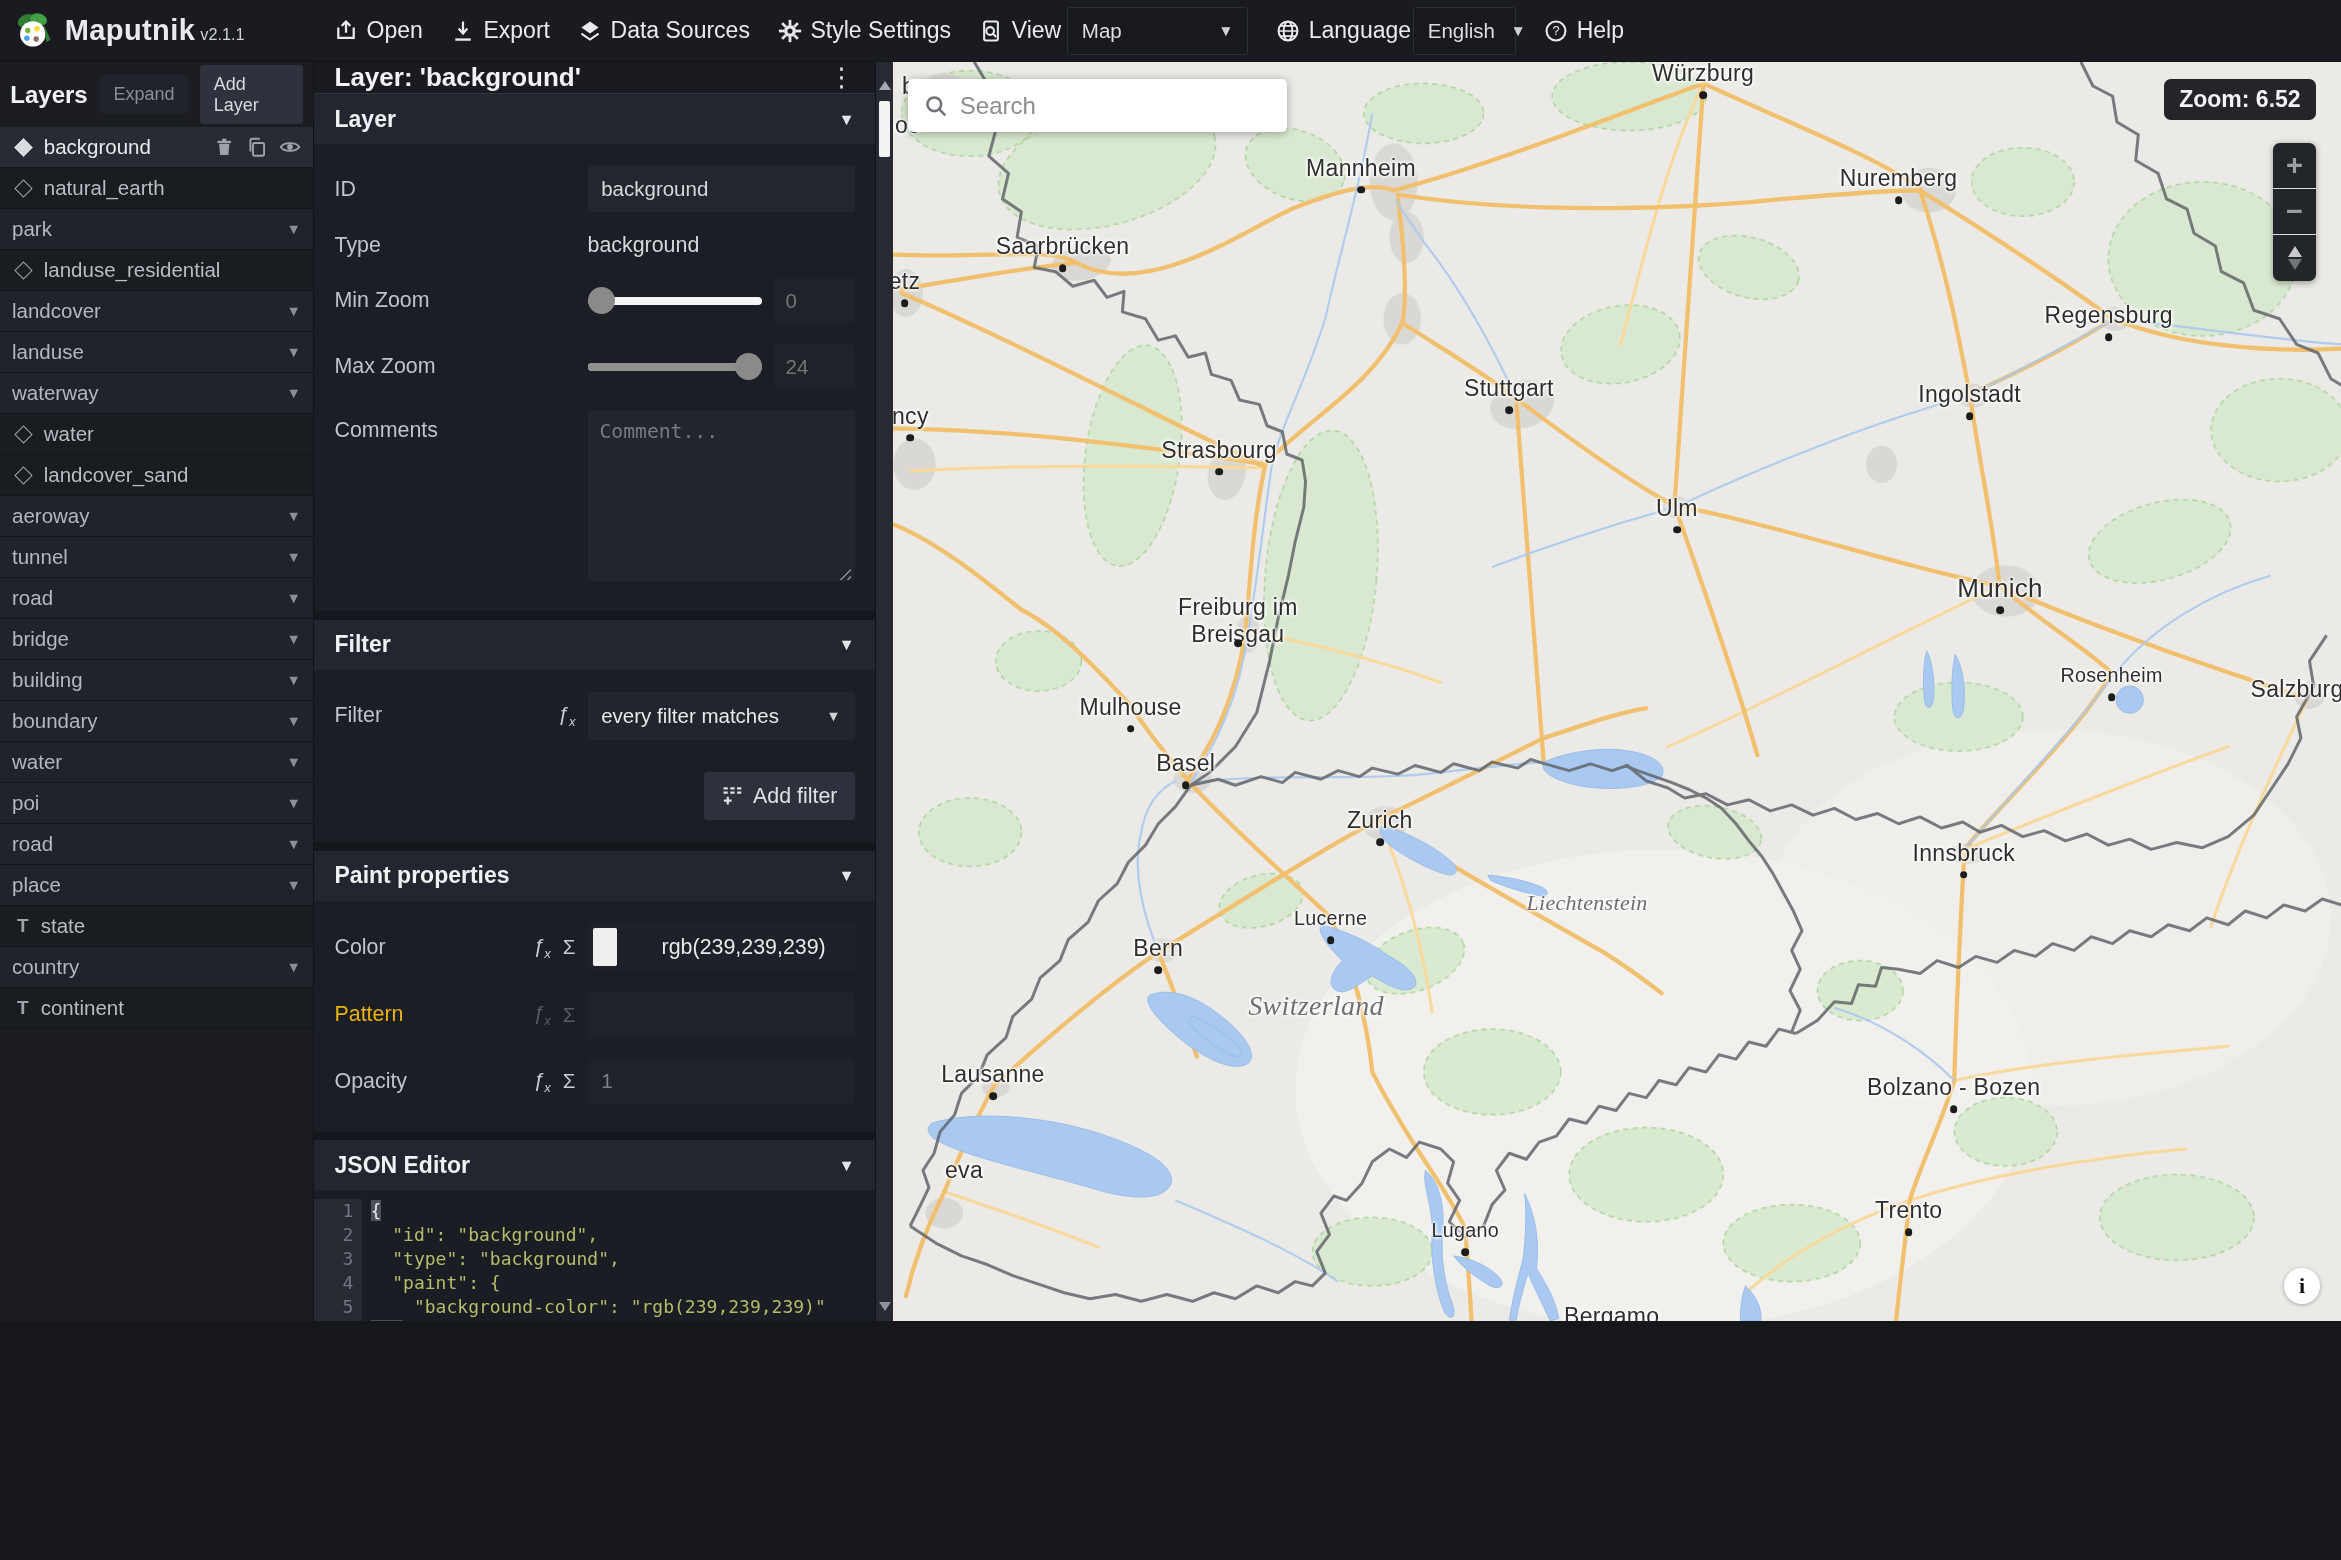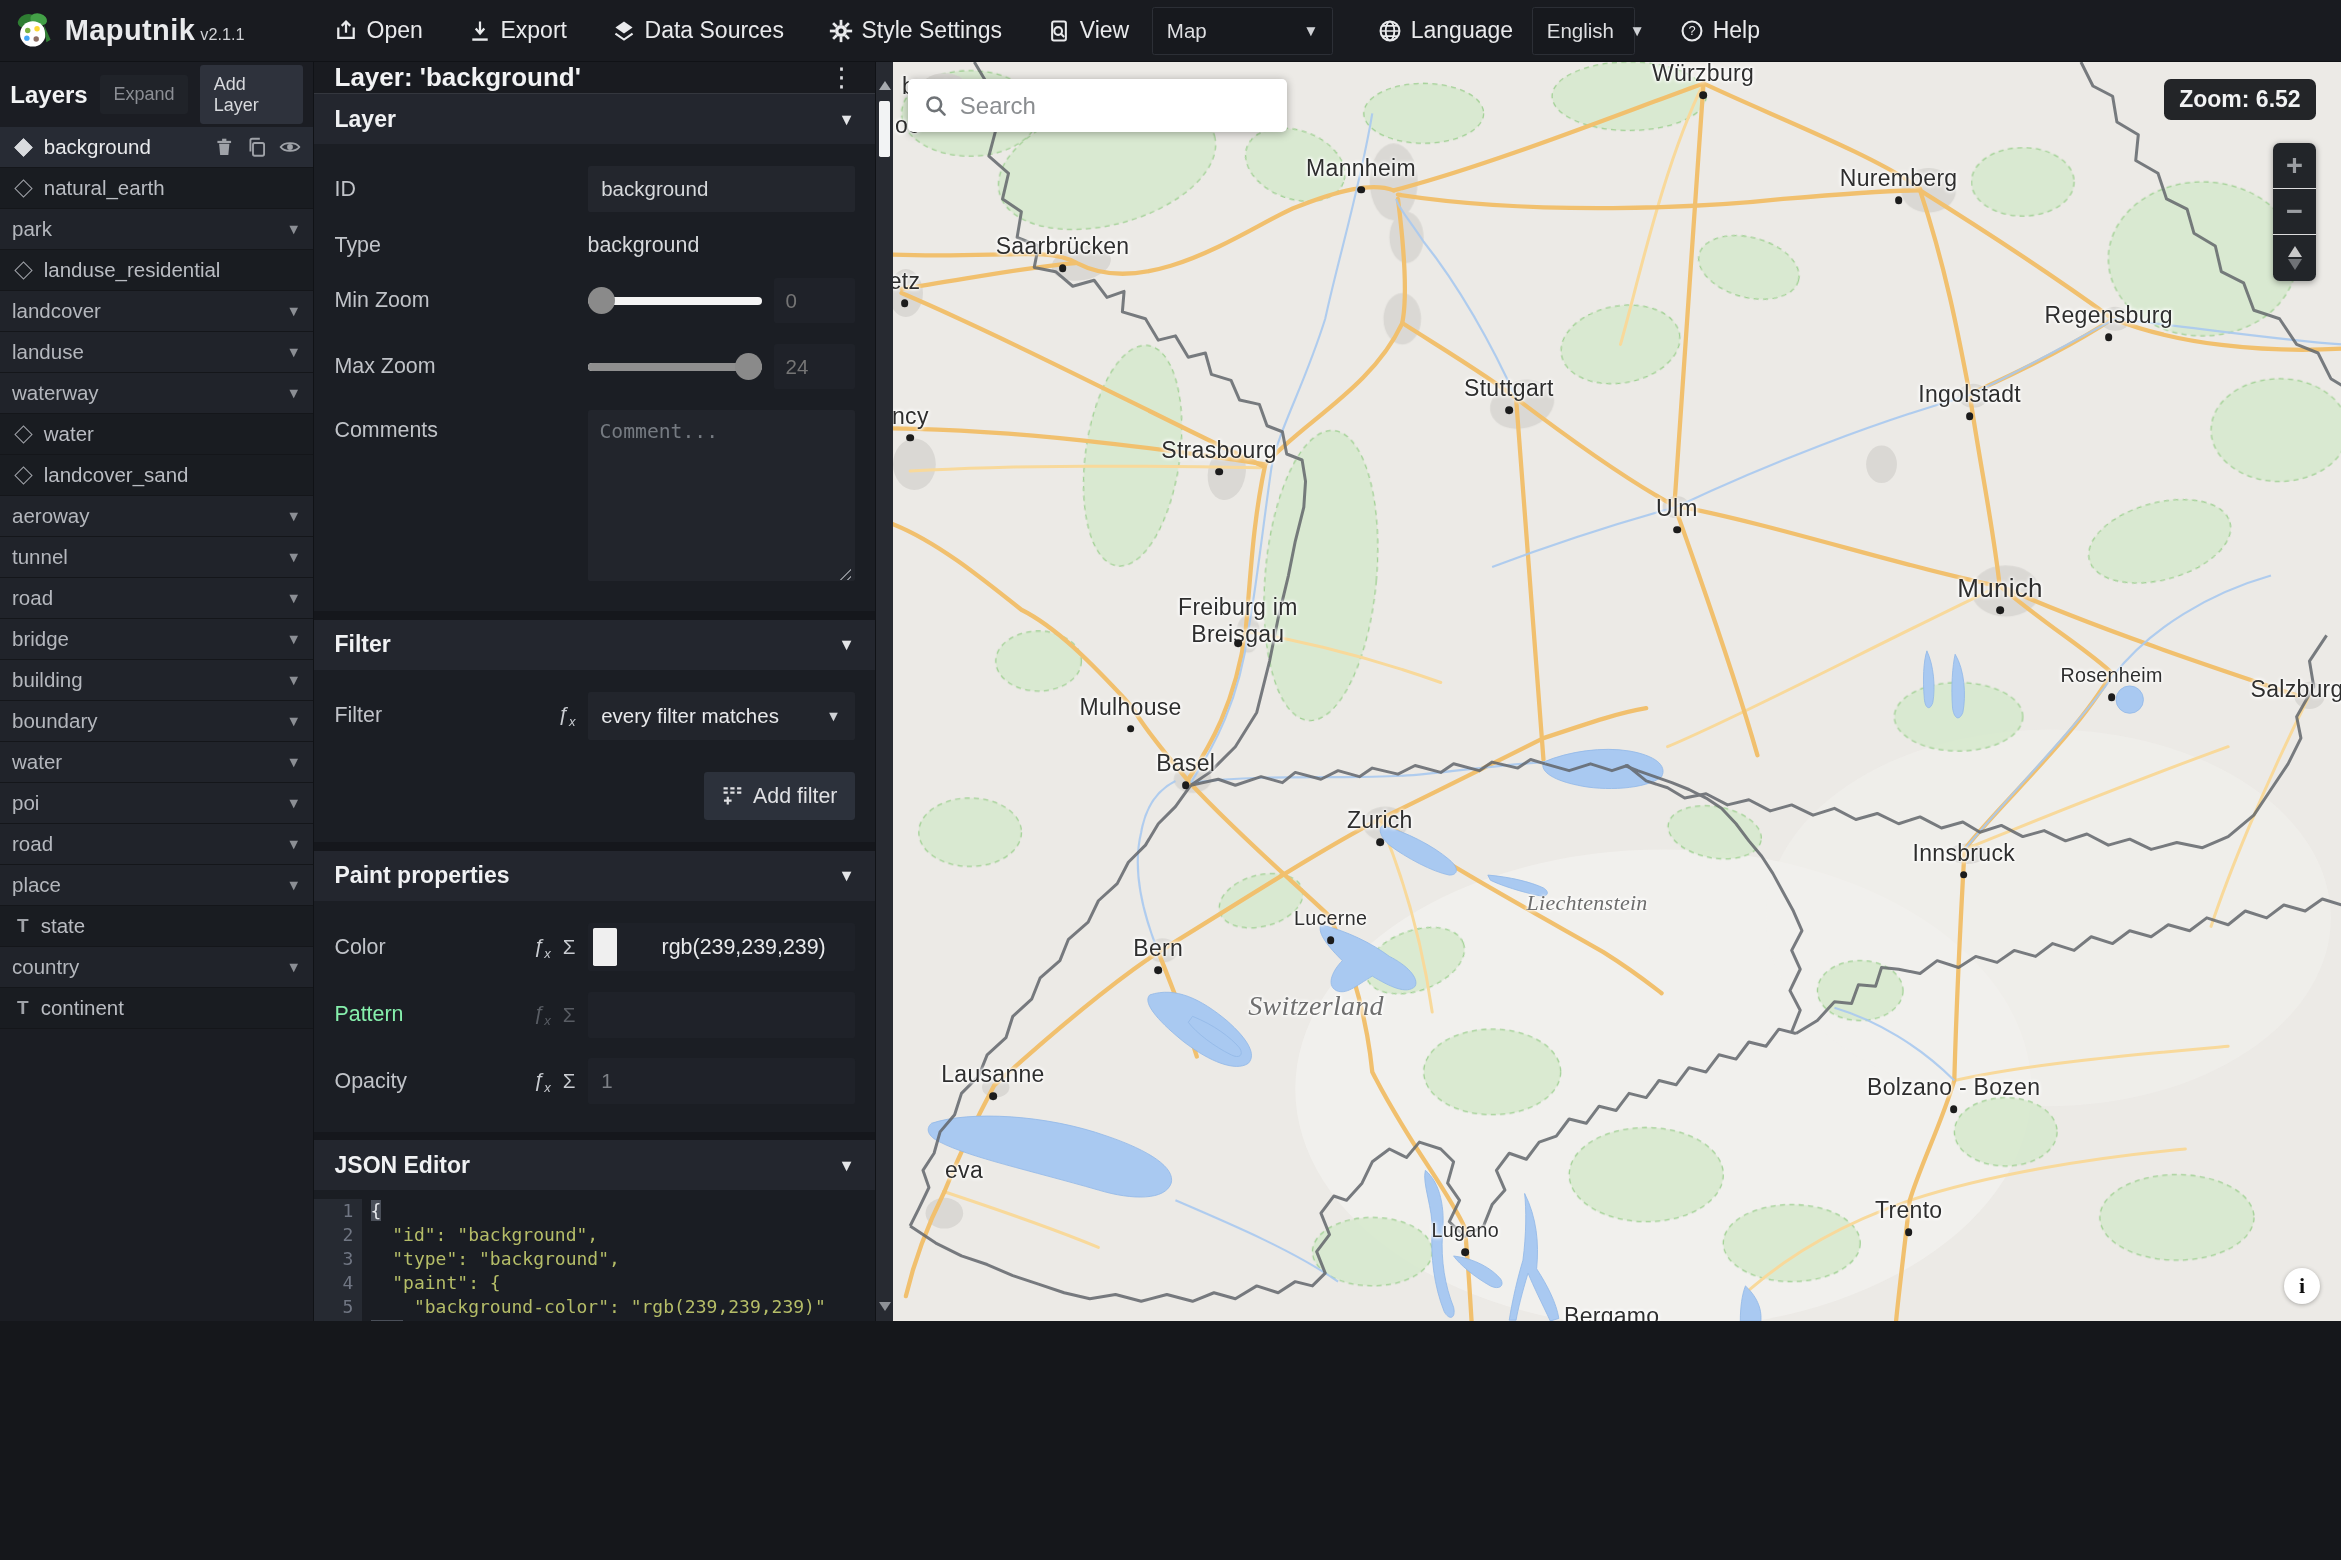--- a/index.html
+++ b/index.html
@@ -6,21 +6,21 @@
   html,body { width:2342px; height:1560px; overflow:hidden; background:#15171b;
     font-family:"Liberation Sans", sans-serif; }
   .stage { position:relative; width:2342px; height:1560px; background:#15171b; }
   .app { position:absolute; top:0; left:0; width:2342px; height:1321px; display:flex; flex-direction:column; background:#191b20; }
 
   
   .topbar { height:62px; flex:0 0 62px; background:#191b20; display:flex; align-items:center; color:#e9eaec; border-bottom:0.9px solid #101216; }
   .brand { display:flex; align-items:center; padding-left:15.4px; width:334px; }
   .brand-name { font-size:29px; font-weight:bold; letter-spacing:0.4px; margin-left:10.3px; }
   .brand-ver { font-size:16.3px; color:#cfd1d5; margin-left:5.1px; margin-top:7px; }
-  .menu { display:flex; align-items:center; gap:45px; }
+  .menu { display:flex; align-items:center; gap:28px; }
   .menu-item { display:flex; align-items:center; gap:8.6px; font-size:23px; cursor:pointer; }
   .menu-item svg { display:block; }
   .tb-select { display:flex; align-items:center; justify-content:space-between; background:#17191e; border:0.9px solid #2c2f36; border-radius:2.6px; height:48px; padding:0 13.7px; font-size:20.5px; color:#dddee1; }
   .tb-select .car { font-size:15.4px; color:#cfd1d5; margin-left:15.4px; }
   .sel-map { width:181px; margin-left:-22px; }
   .sel-lang { width:103px; margin-left:-26px; }
 
   .main { flex:1; display:flex; min-height:0; }
 
   
@@ -46,21 +46,21 @@
   .editor-header { height:65px; display:flex; align-items:center; padding:0 20.5px; border-bottom:0.9px solid #34373e; background:#191b20; }
   .editor-title { font-size:26px; font-weight:bold; color:#f2f3f4; }
   .kebab { margin-left:auto; color:#dcdde0; font-size:26px; letter-spacing:0; line-height:8.6px; cursor:pointer; }
   .sec { margin-bottom:8.6px; }
   .sec-head { height:50px; background:#23262e; display:flex; align-items:center; padding:0 20.5px; cursor:pointer; }
   .sec-head .t { font-size:23px; font-weight:bold; color:#f0f1f3; }
   .sec-head .caret { margin-left:auto; color:#e4e5e8; font-size:16.3px; }
   .sec-body { background:#1b1e24; padding:12px 0 17px 0; }
   .frow { display:flex; align-items:center; padding:10.3px 20.5px; }
   .frow .lab { font-size:21.4px; color:#c0c3c8; width:197px; flex:0 0 auto; }
-  .frow .lab.dim { color:#86efac; }
+  .frow .lab.dim { color:#eab308; }
   .frow .icons { margin-left:auto; display:flex; align-items:center; gap:12px; margin-right:12px; color:#c9ccd1; font-size:20.5px; }
   .frow .icons.dim { color:#585c63; }
   .fxi { font-style:italic; font-size:20.5px; }
   .fxi sub { font-size:13px; }
   .rcol { width:267px; flex:0 0 auto; }
   .inp { width:267px; height:46px; background:#23262d; border:none; border-radius:2.6px; color:#d6d8db; font-size:20.5px; padding:0 13.7px; font-family:"Liberation Sans",sans-serif; }
   .inp::placeholder { color:#7d8086; }
   .inp.subtle { background:#1f2229; color:#878b92; }
   .typeval { font-size:21.4px; color:#d6d8db; }
   .zoomrow .rcol { display:flex; align-items:center; gap:12px; }

